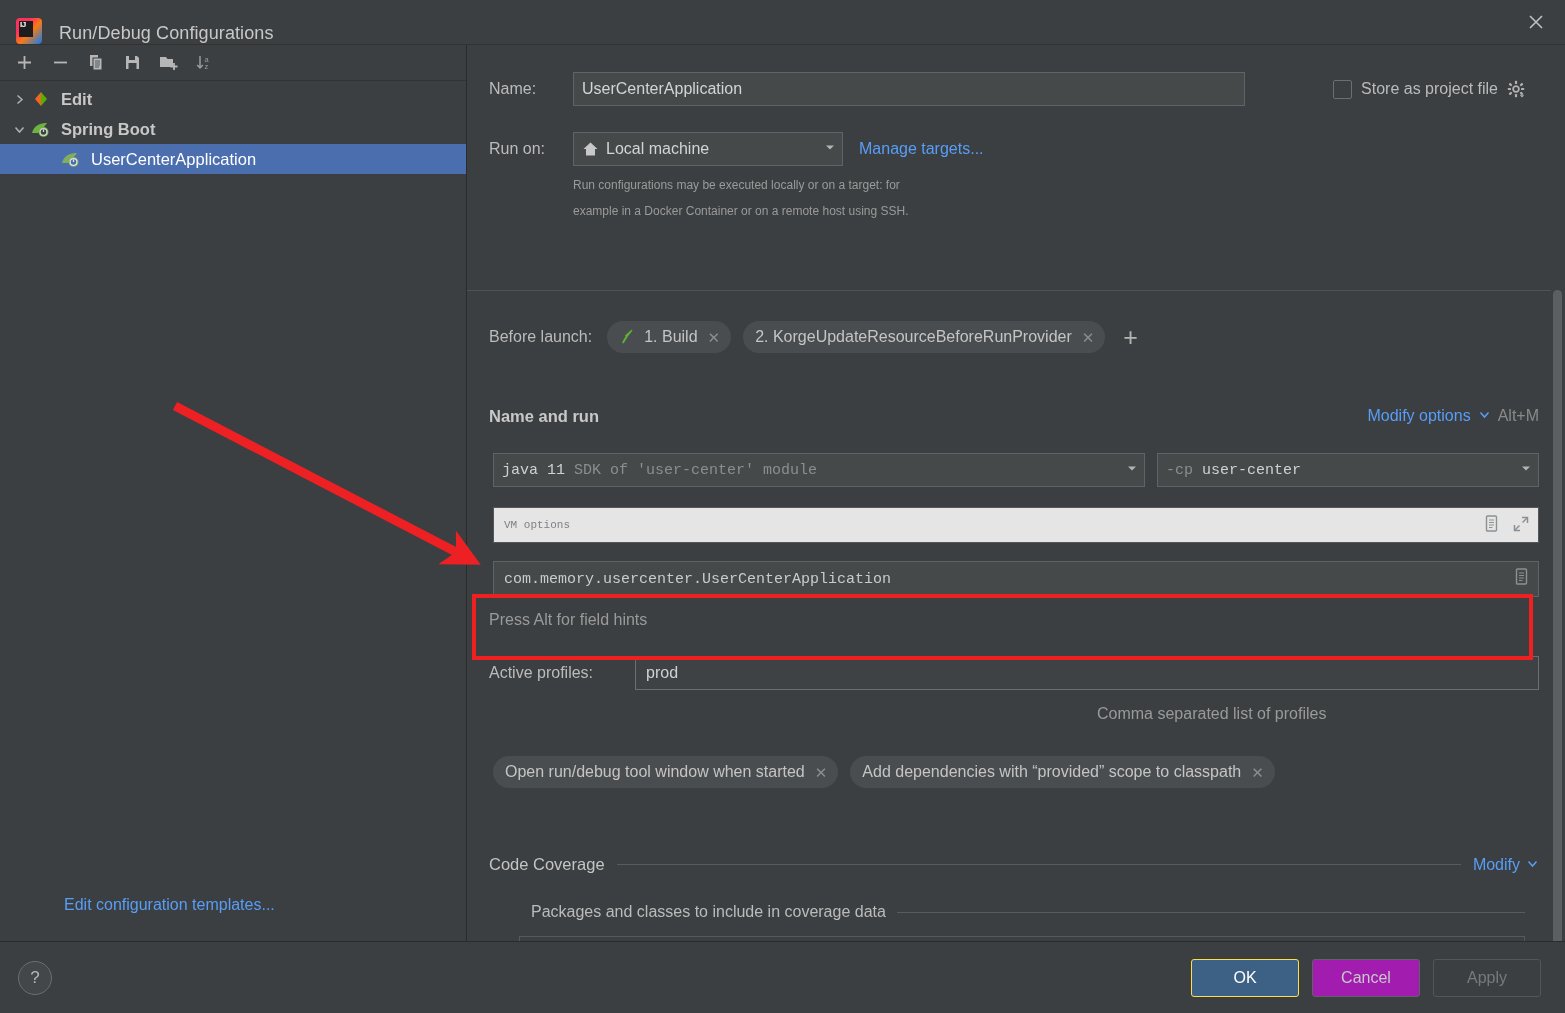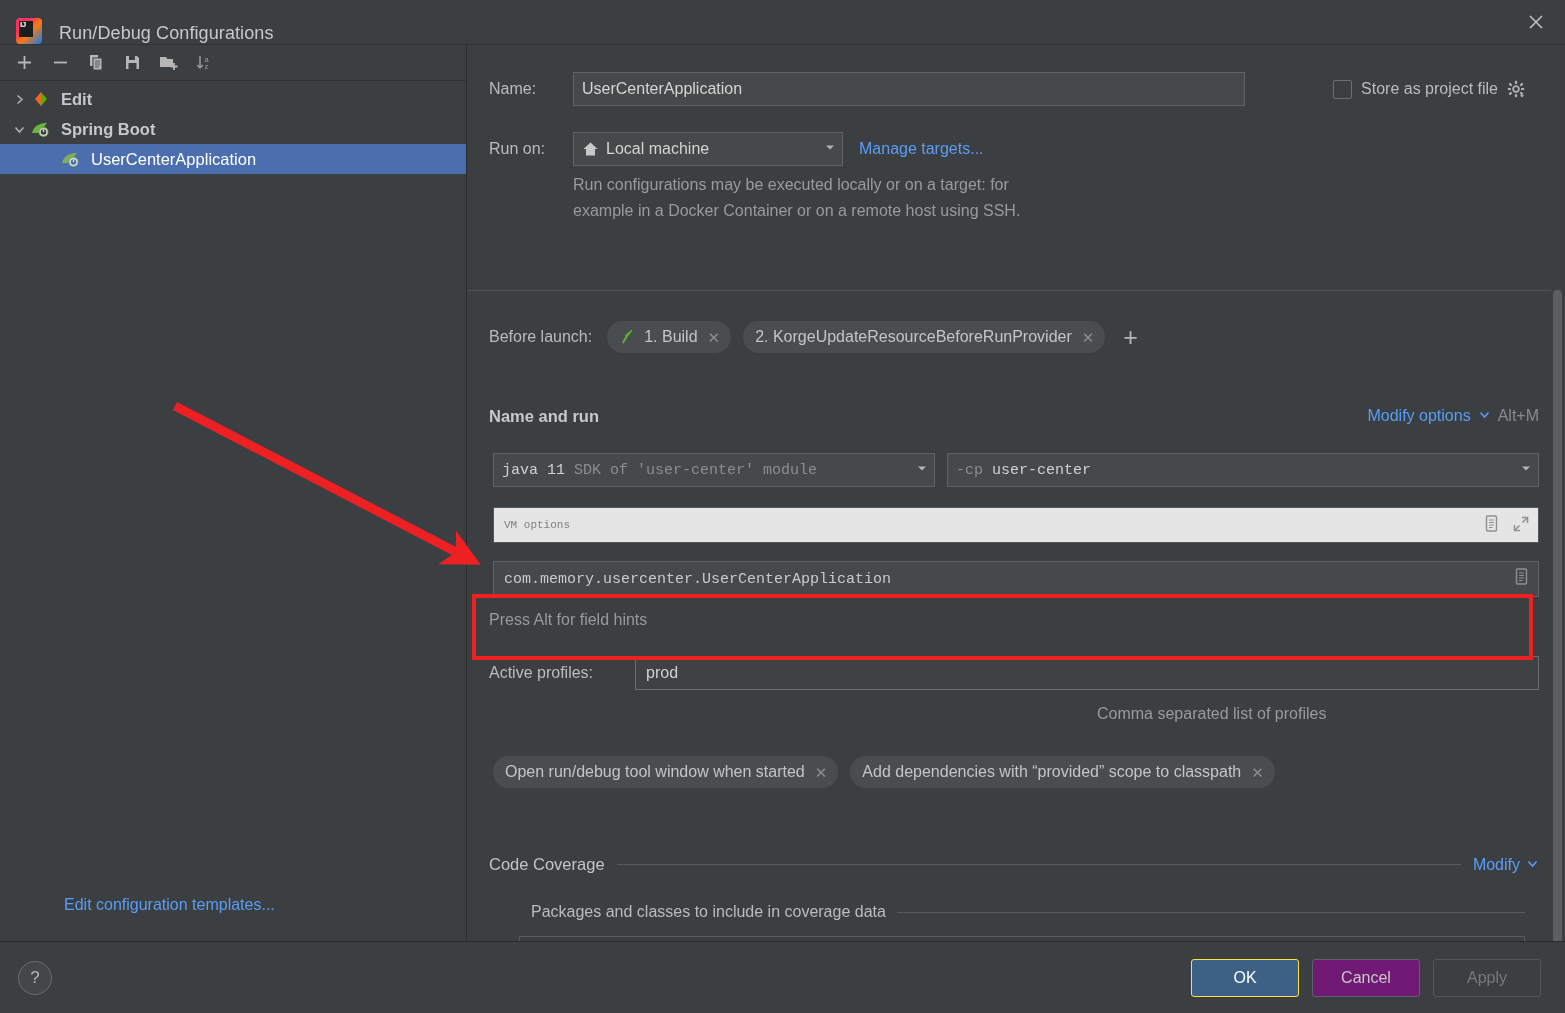--- a/index.html
+++ b/index.html
@@ -238,21 +238,21 @@
     color: #589df6;
     font-size: 16px;
     cursor: default;
   }
   .manage-targets { margin-left: 16px; }
 
   .runon-hint {
     position: absolute;
     left: 106px;
     top: 127px;
-    font-size: 16px;
+    font-size: 12px;
     color: #9a9a9a;
     line-height: 26px;
     width: 700px;
   }
 
   .hr-sep {
     position: absolute;
     left: 0; right: 14px;
     height: 1px;
     background: #4f5355;
@@ -303,21 +303,21 @@
     right: 26px;
     top: 362px;
     display: flex;
     align-items: center;
     gap: 7px;
     font-size: 16px;
   }
   .modify-options .shortcut { color: #8a8a8a; }
 
   .sdk-row { position: absolute; left: 26px; top: 408px; right: 26px; display:flex; gap: 12px; }
-  #sdk-combo { width: 442px; font-family: "Liberation Mono", monospace; font-size: 15px; }
+  #sdk-combo { width: 652px; font-family: "Liberation Mono", monospace; font-size: 15px; }
   #cp-combo { flex: 1; font-family: "Liberation Mono", monospace; font-size: 15px; }
   .dim { color: #8b8e90; }
 
   .vm-row {
     position: absolute;
     left: 26px; top: 462px; right: 26px;
     height: 36px;
     background: #e5e5e5;
     border: 1px solid #53575a;
     box-sizing: border-box;
@@ -478,21 +478,21 @@
     height: 38px;
     border-radius: 3px;
     display: flex;
     align-items: center;
     justify-content: center;
     font-size: 16px;
     box-sizing: border-box;
     cursor: default;
   }
   .btn-primary { background: #3d6185; border: 1px solid #fde047; color: #ffffff; }
-  .btn-default { background: #701a75; border: 1px solid #5e6366; color: #c8c8c8; }
+  .btn-default { background: #a21caf; border: 1px solid #5e6366; color: #c8c8c8; }
   .btn-disabled { background: #3c3f41; border: 1px solid #53575a; color: #777a7c; }
 </style>
 </head>
 <body>
 
 <div class="dialog">
 
   <div class="titlebar">
     <div class="ij-logo"></div>
     <div class="title-text">Run/Debug Configurations</div>

